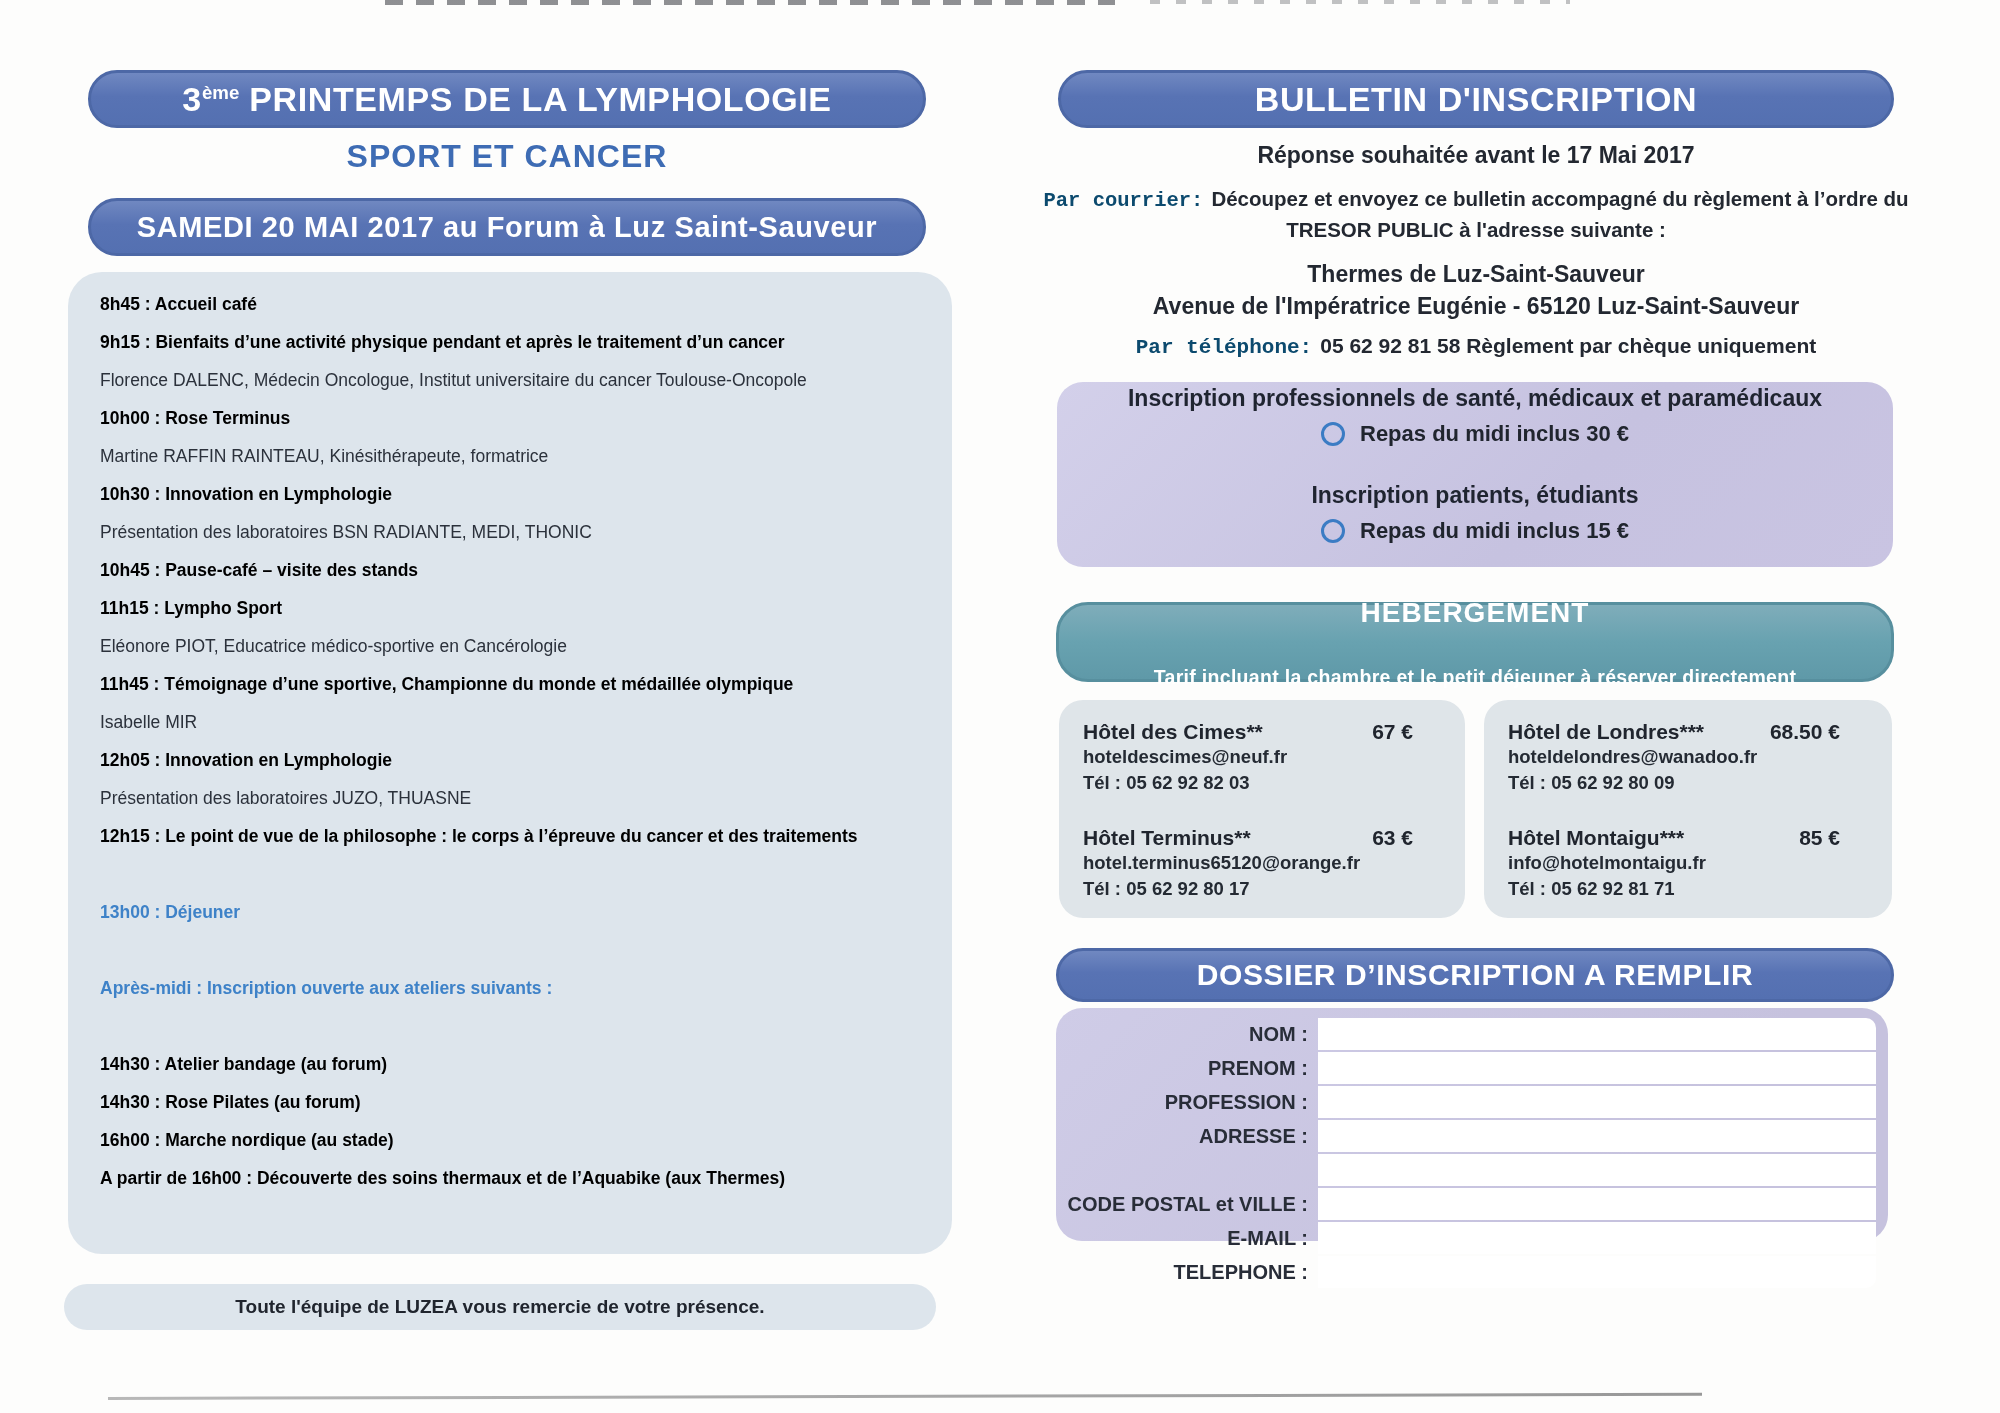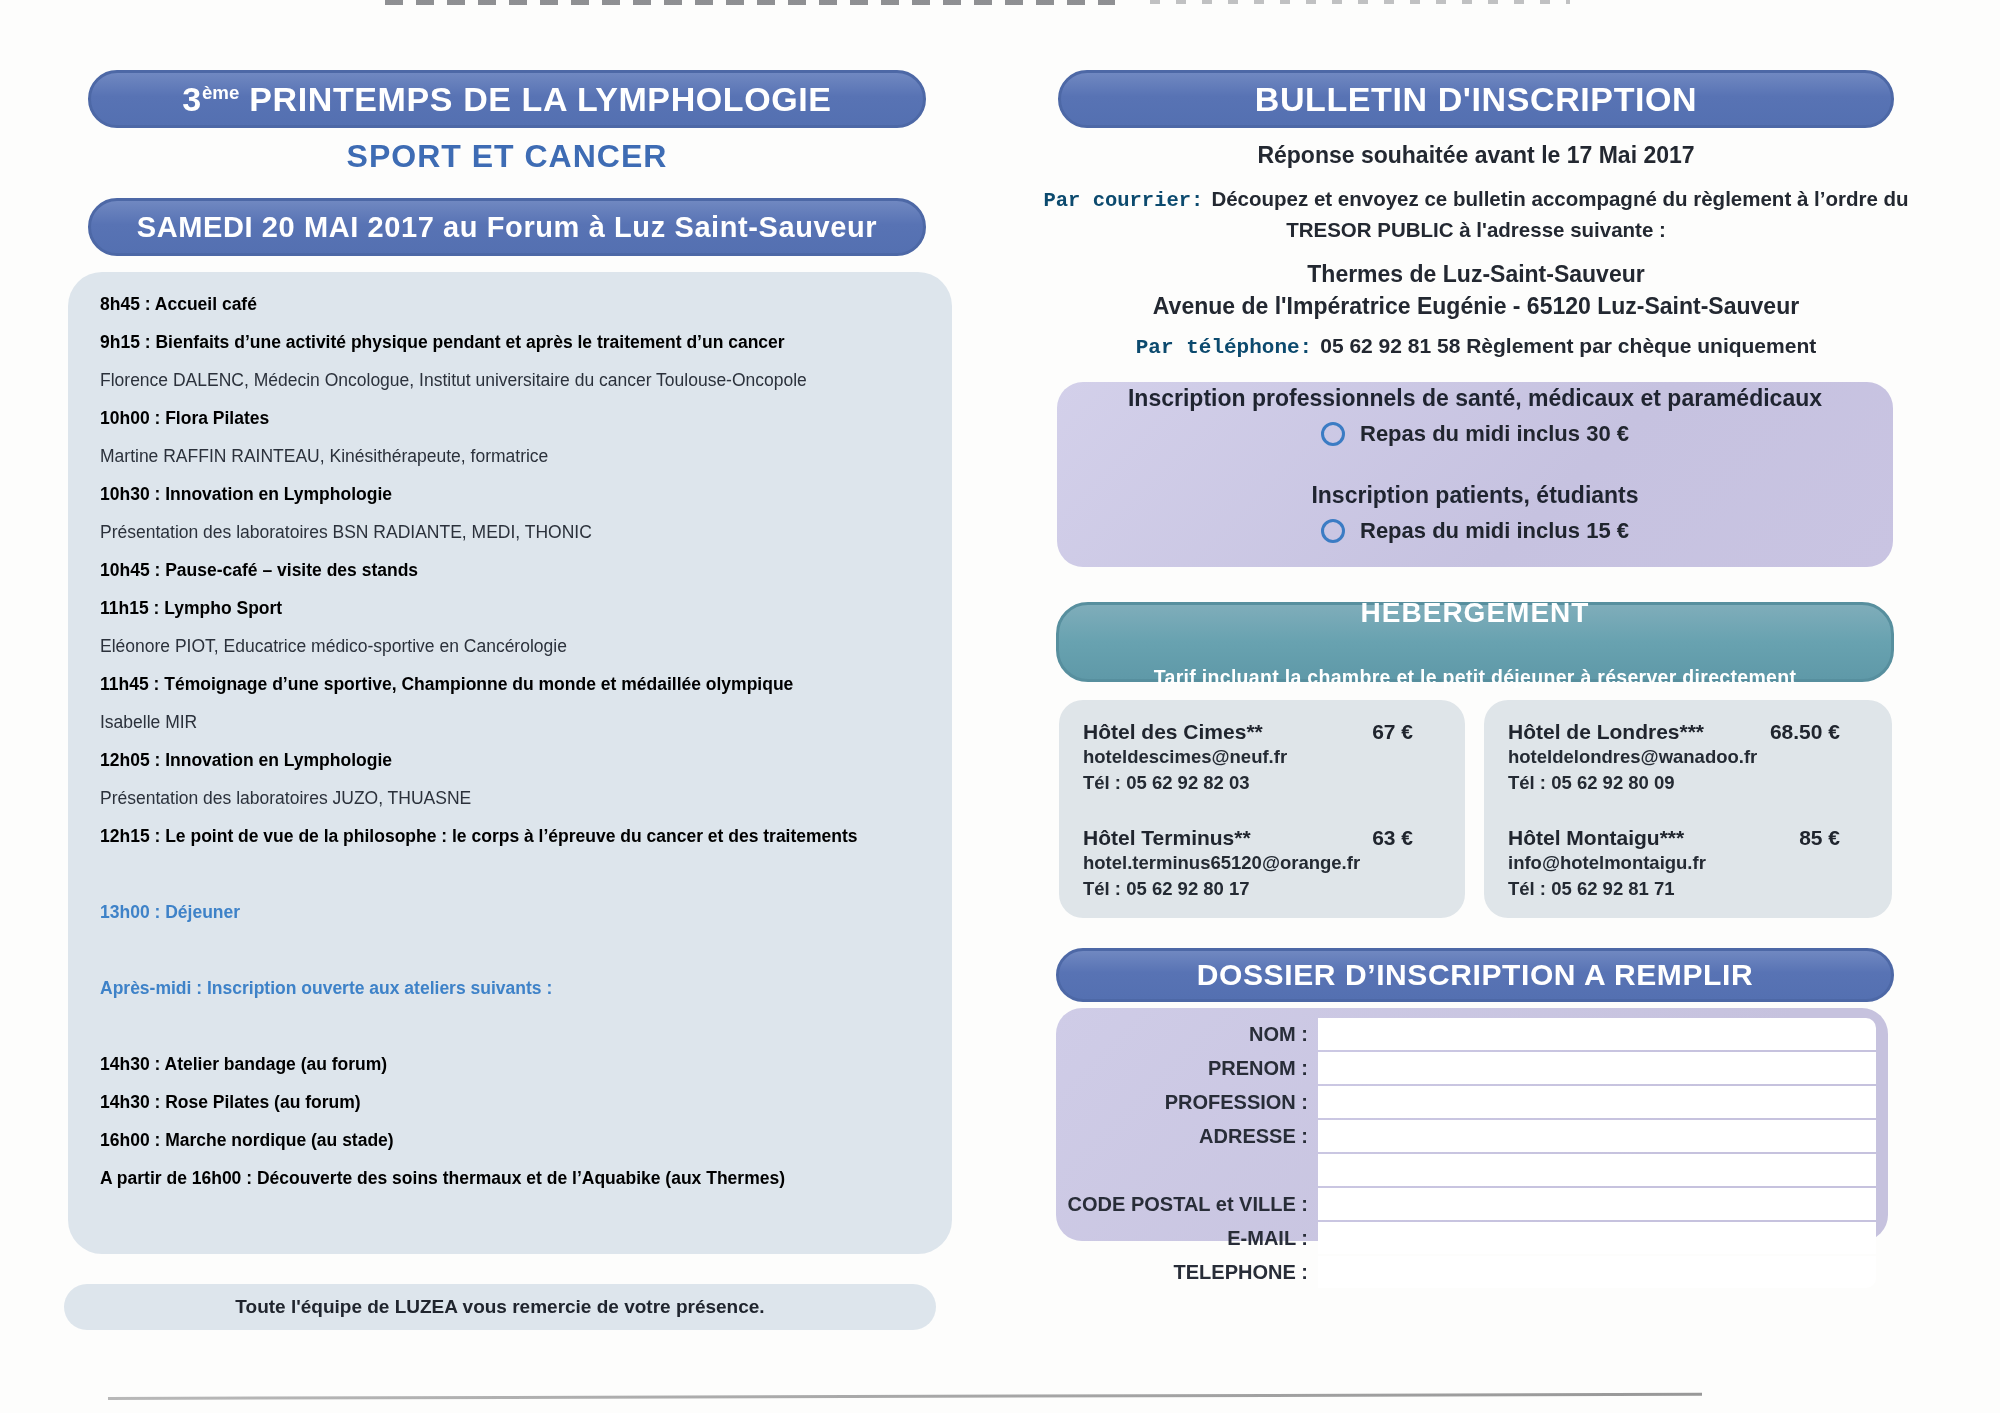--- a/index.html
+++ b/index.html
@@ -118,21 +118,21 @@
   <div class="subtitle">SPORT ET CANCER</div>
 
   <div class="banner" style="left:88px; top:198px; width:838px; height:58px; font-size:29px;">
     <span>SAMEDI 20 MAI 2017 au Forum à Luz Saint-Sauveur</span>
   </div>
 
   <div class="program-box">
     <div class="p-row p-bold">8h45 : Accueil café</div>
     <div class="p-row p-bold">9h15 : Bienfaits d’une activité physique pendant et après le traitement d’un cancer</div>
     <div class="p-row p-reg">Florence DALENC, Médecin Oncologue, Institut universitaire du cancer Toulouse-Oncopole</div>
-    <div class="p-row p-bold">10h00 : Flora Pilates</div>
+    <div class="p-row p-bold">10h00 : Rose Terminus</div>
     <div class="p-row p-reg">Martine RAFFIN RAINTEAU, Kinésithérapeute, formatrice</div>
     <div class="p-row p-bold">10h30 : Innovation en Lymphologie</div>
     <div class="p-row p-reg">Présentation des laboratoires BSN RADIANTE, MEDI, THONIC</div>
     <div class="p-row p-bold">10h45 : Pause-café – visite des stands</div>
     <div class="p-row p-bold">11h15 : Lympho Sport</div>
     <div class="p-row p-reg">Eléonore PIOT, Educatrice médico-sportive en Cancérologie</div>
     <div class="p-row p-bold">11h45 : Témoignage d’une sportive, Championne du monde et médaillée olympique</div>
     <div class="p-row p-reg">Isabelle MIR</div>
     <div class="p-row p-bold">12h05 : Innovation en Lymphologie</div>
     <div class="p-row p-reg">Présentation des laboratoires JUZO, THUASNE</div>

